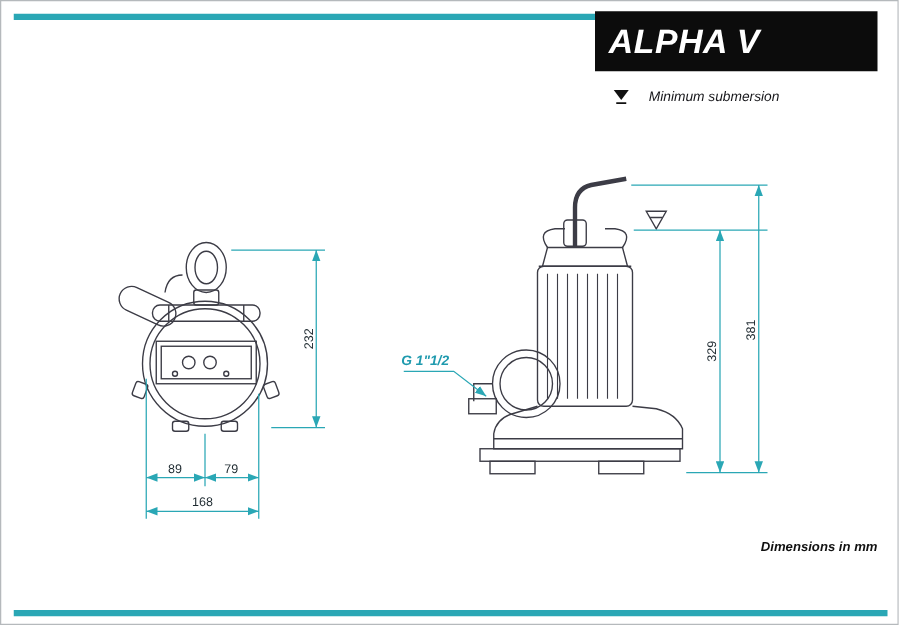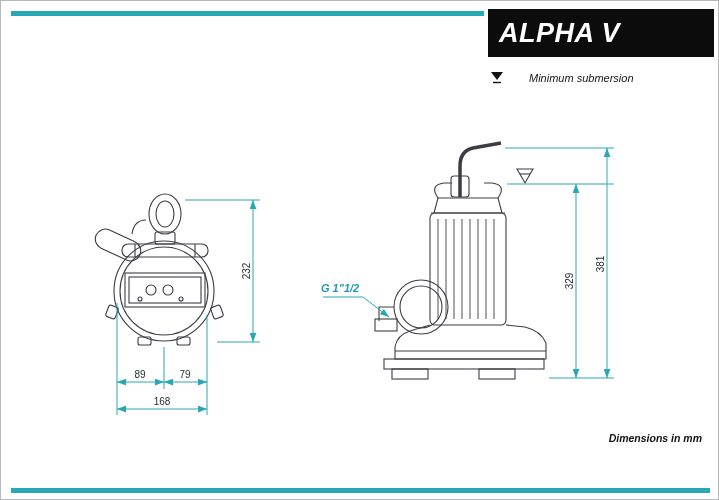--- a/index.html
+++ b/index.html
@@ -1,23 +1,23 @@
 <!DOCTYPE html>
 <html><head>
 <meta charset="utf-8">
 <style>
   *{margin:0;padding:0;box-sizing:border-box}
   html,body{background:#e9e9e9}
   body{font-family:"Liberation Sans",sans-serif}
   .page{position:relative;width:719px;height:500px;background:#ffffff;border:1px solid #b5b9bc;overflow:hidden}
   .top-bar{position:absolute;left:10px;top:10px;width:473px;height:5px;background:#2aa7b5}
   .bottom-bar{position:absolute;left:10px;top:487px;width:699px;height:5px;background:#2aa7b5}
-  .title-box{position:absolute;left:487px;top:8px;width:226px;height:48px;background:#0c0c0c;color:#ffffff;display:flex;align-items:center;padding-left:11px}
+  .title-box{position:absolute;left:475px;top:8px;width:226px;height:48px;background:#0c0c0c;color:#ffffff;display:flex;align-items:center;padding-left:11px}
   .title-text{font-size:27px;font-weight:bold;font-style:italic;letter-spacing:.5px}
-  .legend{position:absolute;left:487px;top:69px;display:flex;align-items:center;gap:23px}
+  .legend{position:absolute;left:487px;top:69px;display:flex;align-items:center;gap:13px}
   .legend-text{font-size:11px;font-style:italic;color:#16161a}
   .drawing{position:absolute;left:0;top:0}
   .footer-note{position:absolute;right:16px;top:431px;font-size:10.5px;font-style:italic;font-weight:bold;color:#111111}
 </style>
 </head>
 <body>
 
 <div class="page">
 
   <div class="top-bar"></div>

